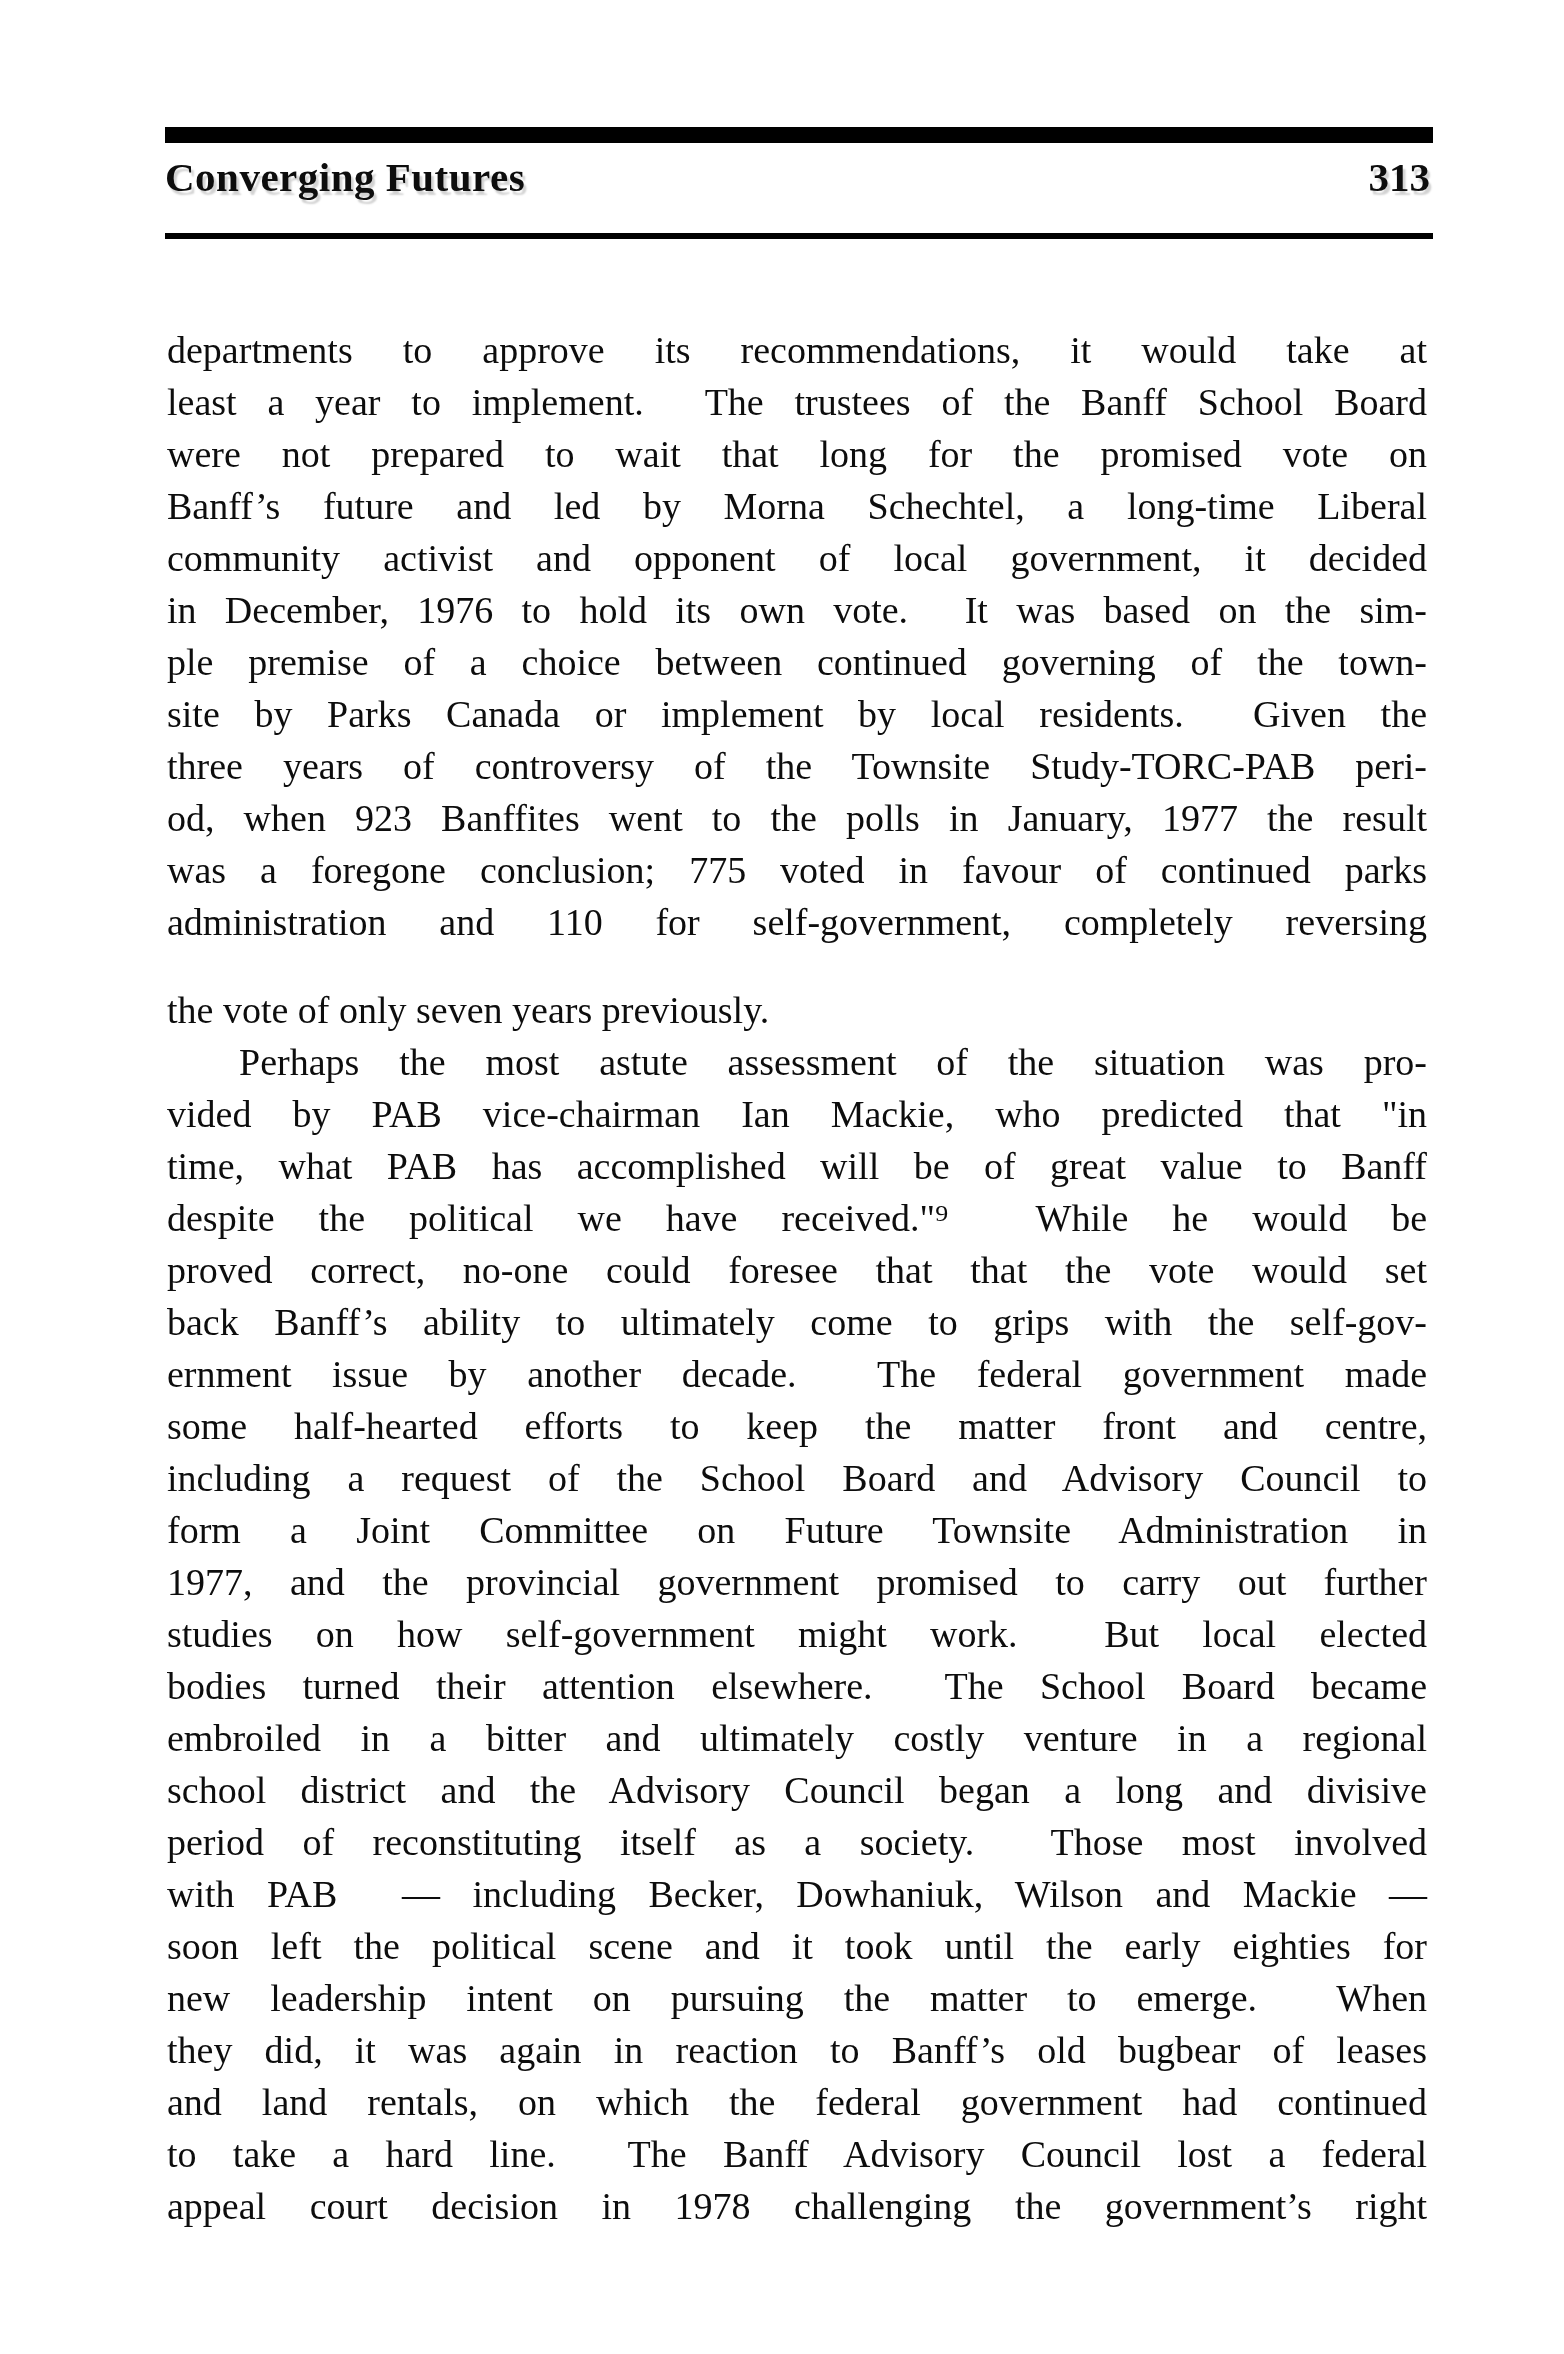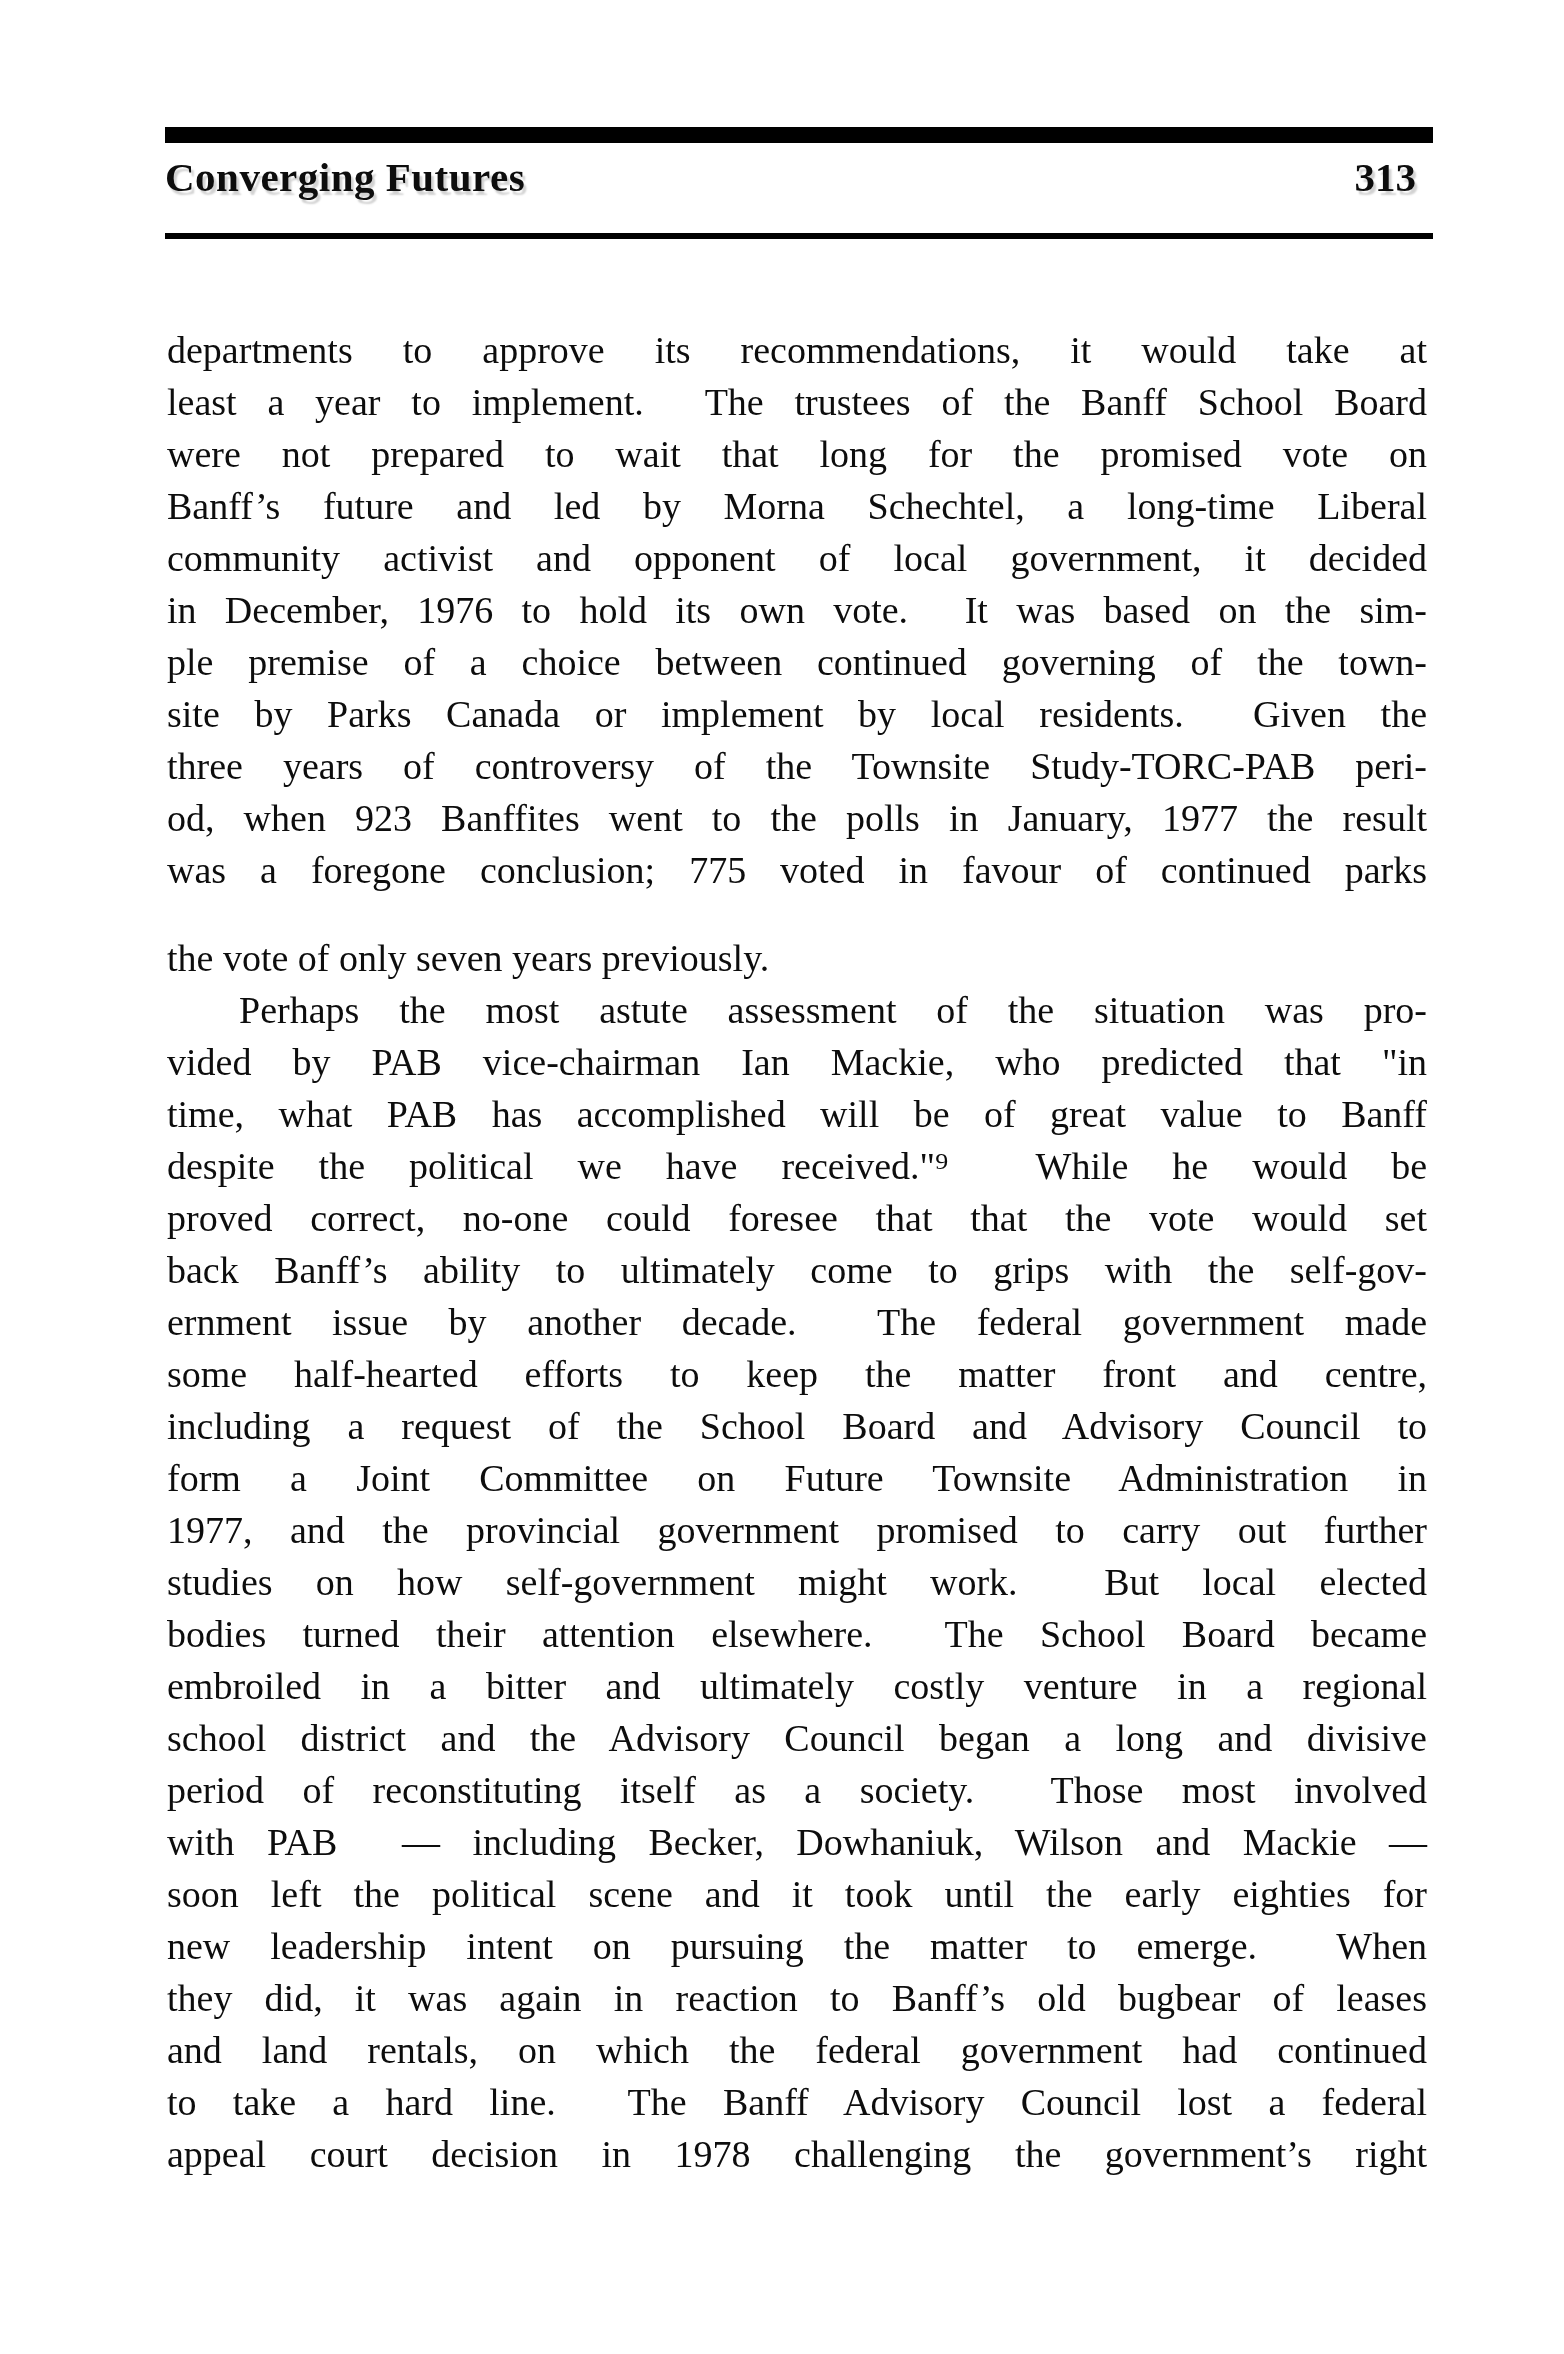--- a/index.html
+++ b/index.html
@@ -42,21 +42,21 @@
     display: block;
     text-align: left;
     font-size: 41px;
     font-weight: bold;
     letter-spacing: 0.5px;
     text-shadow: 2.8px 3.8px 1.9px rgba(0,0,0,0.18);
   }
   .head-num {
     position: absolute;
     top: 0;
-    right: 17px;
+    right: 3px;
     font-size: 41px;
     font-weight: bold;
     text-shadow: 2.8px 3.8px 1.9px rgba(0,0,0,0.18);
   }
   .body-text {
     position: absolute;
     left: 167px;
     top: 324px;
     width: 1260px;
   }
@@ -94,20 +94,21 @@
         <div class="line">least a year to implement.  The trustees of the Banff School Board</div>
         <div class="line">were not prepared to wait that long for the promised vote on</div>
         <div class="line">Banff’s future and led by Morna Schechtel, a long-time Liberal</div>
         <div class="line">community activist and opponent of local government, it decided</div>
         <div class="line">in December, 1976 to hold its own vote.  It was based on the sim-</div>
         <div class="line">ple premise of a choice between continued governing of the town-</div>
         <div class="line">site by Parks Canada or implement by local residents.  Given the</div>
         <div class="line">three years of controversy of the Townsite Study-TORC-PAB peri-</div>
         <div class="line">od, when 923 Banffites went to the polls in January, 1977 the result</div>
         <div class="line">was a foregone conclusion; 775 voted in favour of continued parks</div>
+        <div class="line">administration and 110 for self-government, completely reversing</div>
         <div class="line flush">the vote of only seven years previously.</div>
       </div>
       <div class="paragraph">
         <div class="line indent">Perhaps the most astute assessment of the situation was pro-</div>
         <div class="line">vided by PAB vice-chairman Ian Mackie, who predicted that "in</div>
         <div class="line">time, what PAB has accomplished will be of great value to Banff</div>
         <div class="line">despite the political we have received."⁹  While he would be</div>
         <div class="line">proved correct, no-one could foresee that that the vote would set</div>
         <div class="line">back Banff’s ability to ultimately come to grips with the self-gov-</div>
         <div class="line">ernment issue by another decade.  The federal government made</div>

